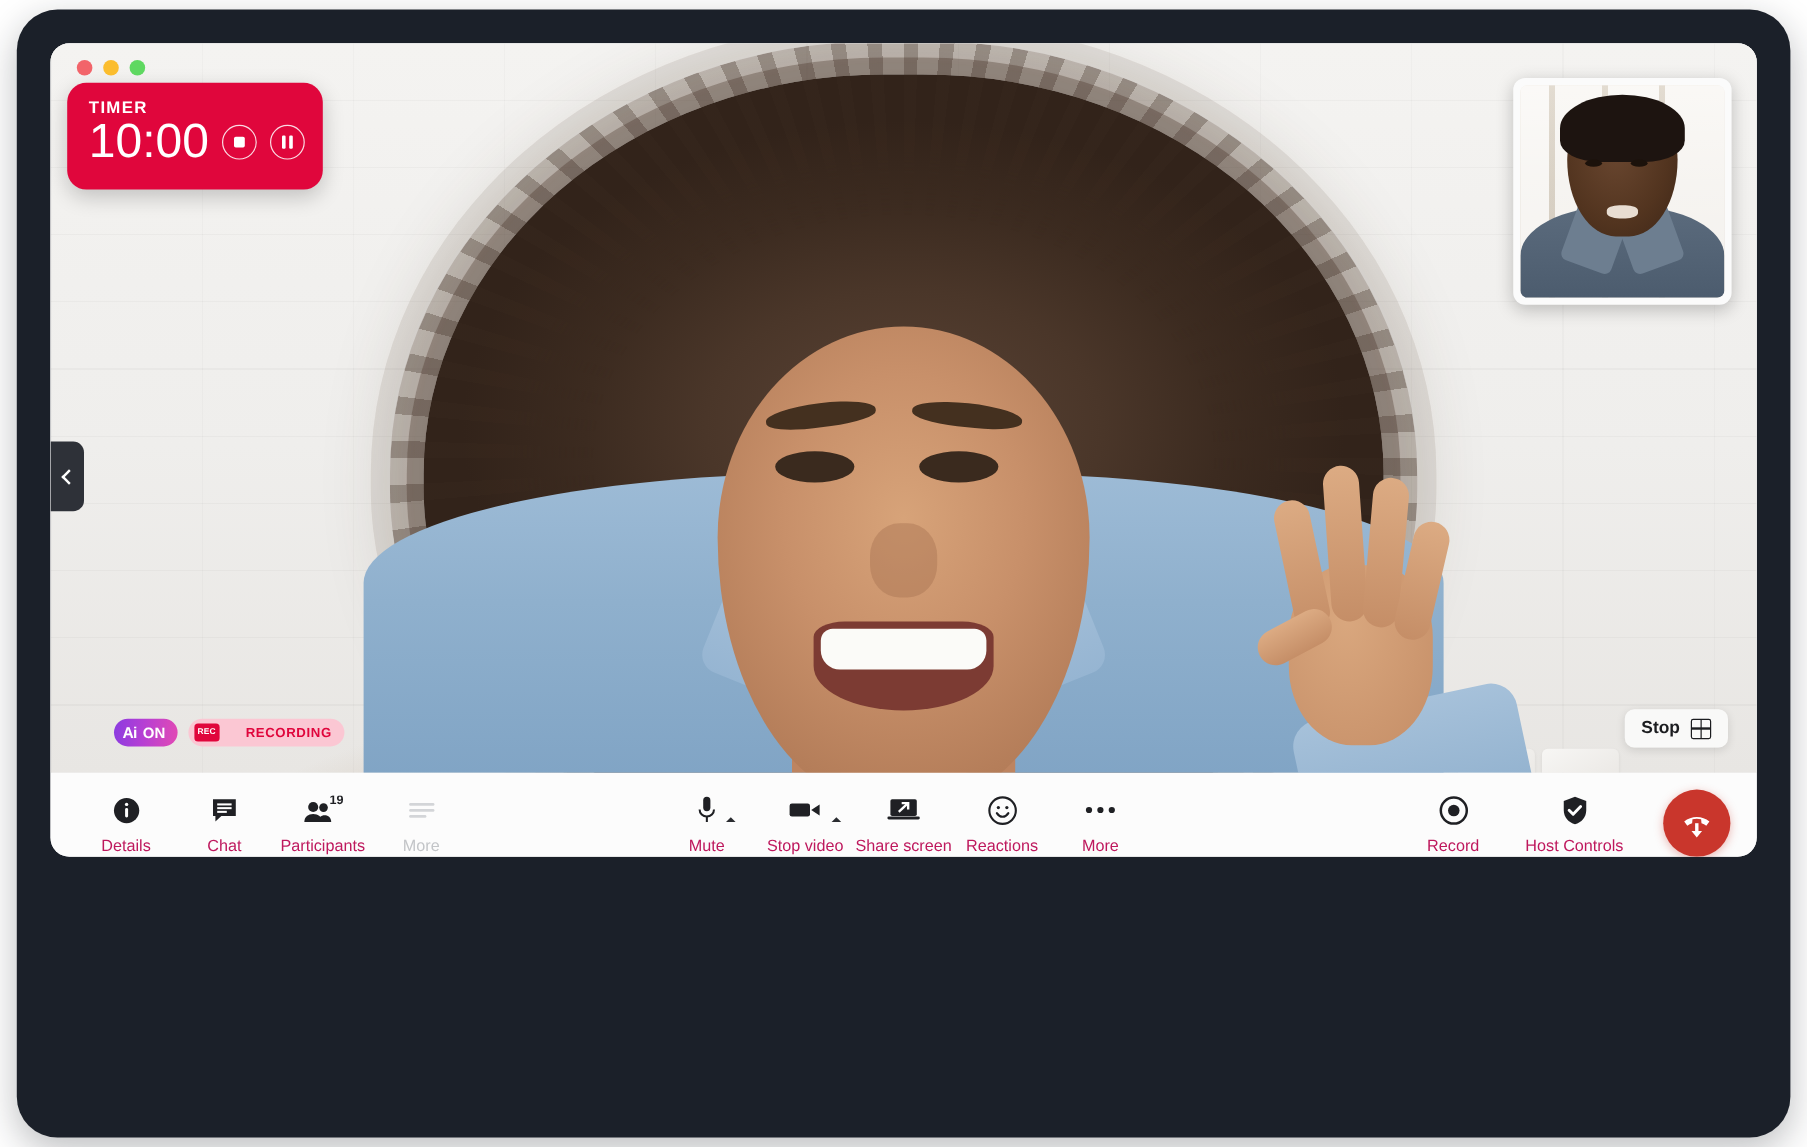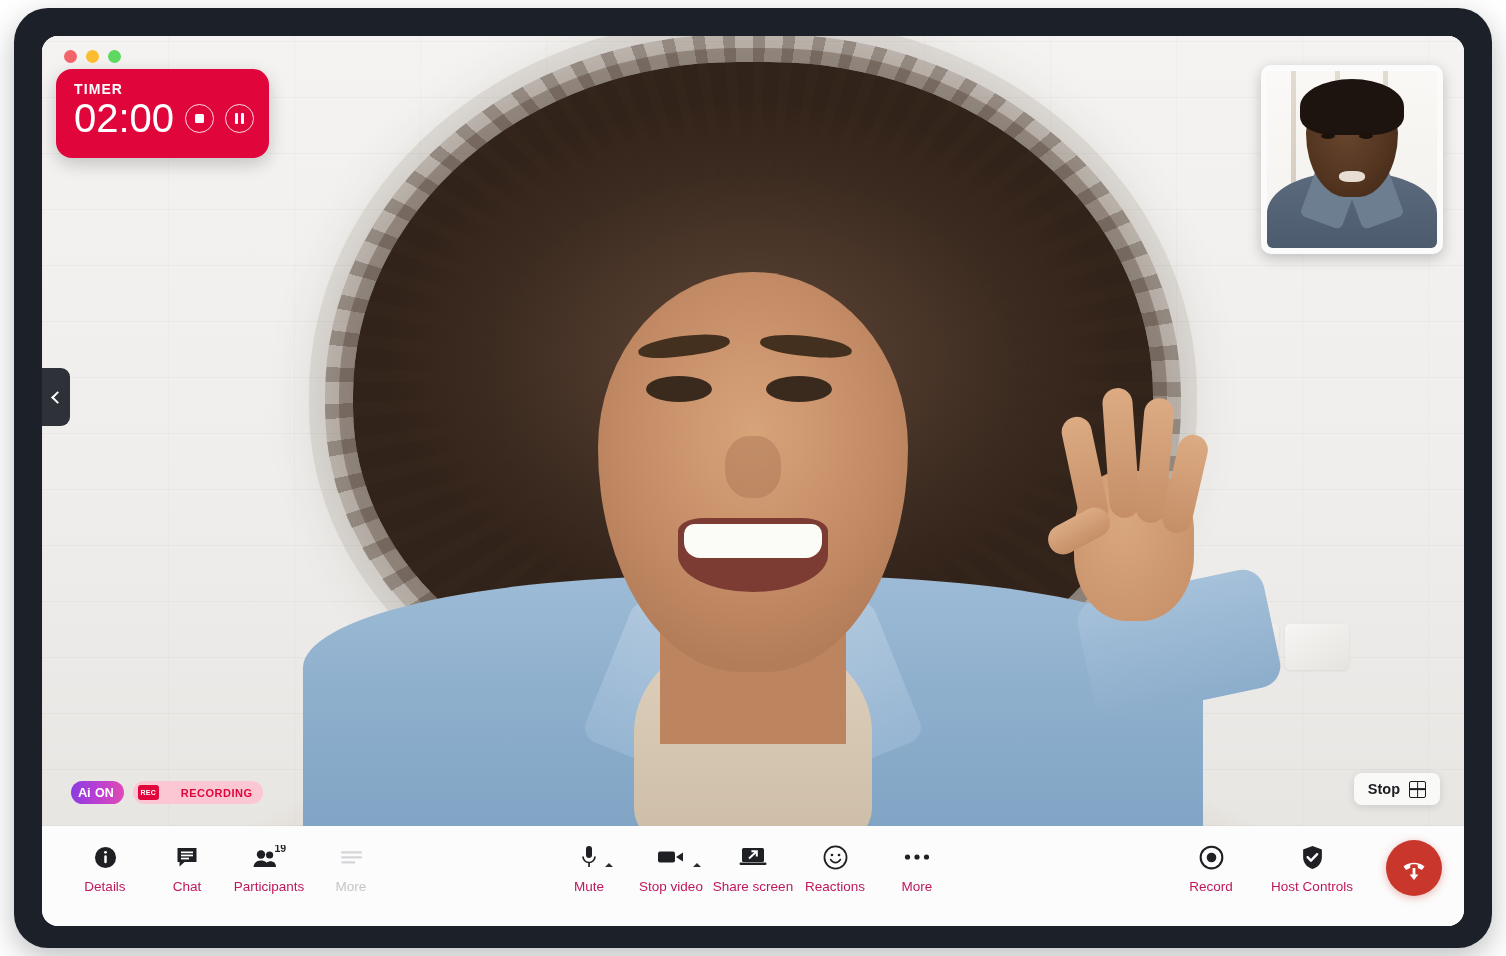--- a/index.html
+++ b/index.html
@@ -29,21 +29,21 @@
     background: #1b2029;
     border-radius: 34px;
     box-shadow: 0 10px 30px rgba(20,24,32,0.28);
   }
 
   .window-body {
     position: absolute;
     left: 28px;
     top: 28px;
     width: 1422px;
-    height: 890px;
+    height: 678px;
     background: #fbfbfb;
     border-radius: 16px;
     overflow: hidden;
     display: flex;
     flex-direction: column;
   }
 
   
   .video-stage {
     position: relative;
@@ -326,20 +326,21 @@
     display: flex; align-items: center; gap: 9px;
   }
   .badge-ai {
     display: flex; align-items: center; gap: 5px;
     height: 23px; padding: 0 10px 0 7px;
     border-radius: 12px;
     background: linear-gradient(95deg, #8b3ce0 0%, #b53fd4 45%, #e24ab4 100%);
     color: #ffffff;
     font-size: 12.5px; font-weight: bold;
     cursor: pointer;
+    margin-left: 24px;
   }
   .ai-glyph { font-size: 13px; font-weight: bold; letter-spacing: -0.5px; }
   .badge-rec {
     display: flex; align-items: center; gap: 22px;
     height: 23px; padding: 0 11px 0 5px;
     border-radius: 12px;
     background: #fbc7d3;
     color: #e0063c;
     font-size: 11px; font-weight: bold; letter-spacing: 0.5px;
     cursor: pointer;
@@ -475,21 +476,21 @@
 
         <div class="traffic">
           <div class="tl red"></div>
           <div class="tl yellow"></div>
           <div class="tl green"></div>
         </div>
 
         <div class="timer-card">
           <div class="timer-label">TIMER</div>
           <div class="timer-row">
-            <div class="timer-value">02:00</div>
+            <div class="timer-value">10:00</div>
             <div class="timer-btn">
               <span class="sq"></span>
             </div>
             <div class="timer-btn">
               <span class="pausebars">
                   <i></i>
                   <i></i>
                 </span>
             </div>
           </div>

